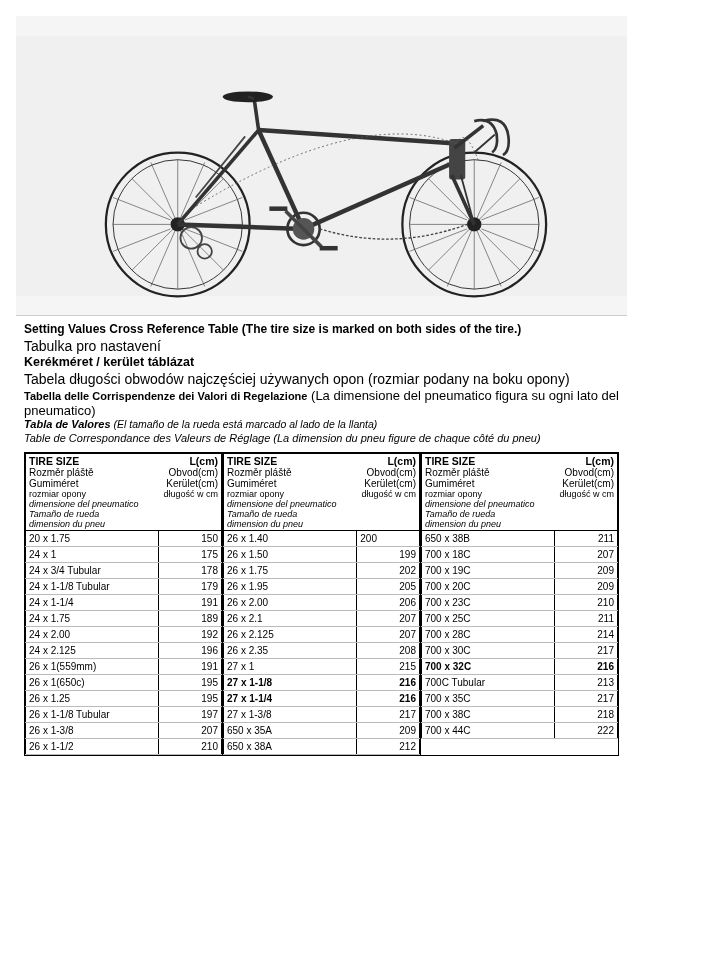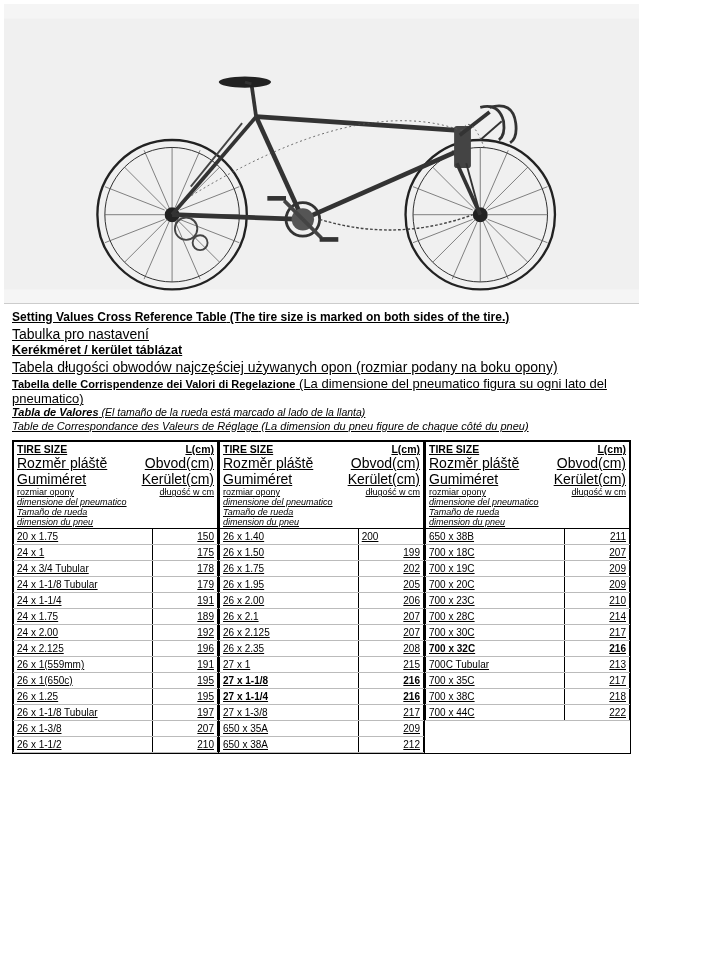--- a/index.html
+++ b/index.html
@@ -6,22 +6,21 @@
     body {
       width: 725px;
       min-height: 961px;
       background: #fff;
       font-family: Arial, Helvetica, sans-serif;
       font-size: 11px;
       color: #000;
     }
     .page-container {
       width: 643px;
-      padding: 4px;
-      text-decoration: underline;
+      padding: 16px;
     }
     .bike-image-area {
       width: 100%;
       height: 300px;
       background: #f5f5f5;
       display: flex;
       align-items: center;
       justify-content: center;
       border-bottom: 1px solid #ccc;
       overflow: hidden;
@@ -83,21 +82,21 @@
       padding: 2px 3px;
       vertical-align: top;
     }
     .col-header-top {
       display: flex;
       justify-content: space-between;
       font-weight: bold;
       font-size: 10.5px;
     }
     .col-header-sub {
-      font-size: 14px;
+      font-size: 10px;
       display: flex;
       justify-content: space-between;
       text-align: center;
     }
     .col-header-sub2 {
       font-size: 9px;
       display: flex;
       justify-content: space-between;
     }
     .col-header-italic {
@@ -464,20 +463,24 @@
                   </tr>
                   <tr>
                     <td style="width: 68%; border-bottom: 1px solid rgb(187, 187, 187); padding: 2px 3px;">700 x 20C</td>
                     <td style="width: 32%; text-align: right; border-bottom: 1px solid rgb(187, 187, 187); padding: 2px 3px;">209</td>
                   </tr>
                   <tr>
                     <td style="width: 68%; border-bottom: 1px solid rgb(187, 187, 187); padding: 2px 3px;">700 x 23C</td>
                     <td style="width: 32%; text-align: right; border-bottom: 1px solid rgb(187, 187, 187); padding: 2px 3px;">210</td>
                   </tr>
                   <tr>
+                    <td style="width: 68%; border-bottom: 1px solid rgb(187, 187, 187); padding: 2px 3px;">700 x 25C</td>
+                    <td style="width: 32%; text-align: right; border-bottom: 1px solid rgb(187, 187, 187); padding: 2px 3px;">211</td>
+                  </tr>
+                  <tr>
                     <td style="width: 68%; border-bottom: 1px solid rgb(187, 187, 187); padding: 2px 3px;">700 x 28C</td>
                     <td style="width: 32%; text-align: right; border-bottom: 1px solid rgb(187, 187, 187); padding: 2px 3px;">214</td>
                   </tr>
                   <tr>
                     <td style="width: 68%; border-bottom: 1px solid rgb(187, 187, 187); padding: 2px 3px;">700 x 30C</td>
                     <td style="width: 32%; text-align: right; border-bottom: 1px solid rgb(187, 187, 187); padding: 2px 3px;">217</td>
                   </tr>
                   <tr style="font-weight: bold;">
                     <td style="width: 68%; border-bottom: 1px solid rgb(187, 187, 187); padding: 2px 3px;">700 x 32C</td>
                     <td style="width: 32%; text-align: right; border-bottom: 1px solid rgb(187, 187, 187); padding: 2px 3px;">216</td>

